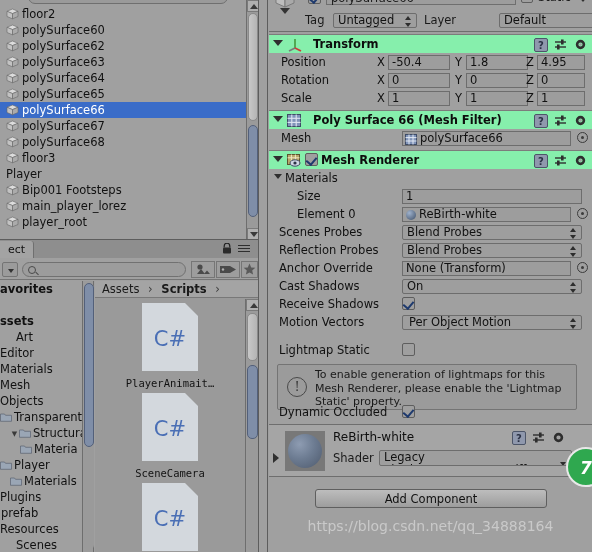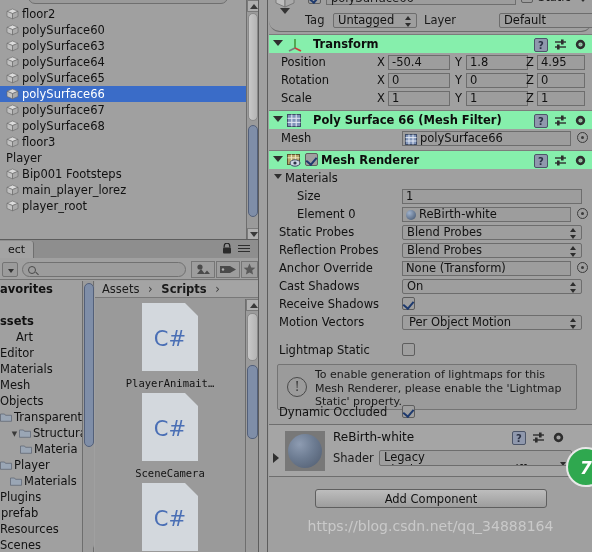--- a/index.html
+++ b/index.html
@@ -94,21 +94,21 @@
                 font-size:21px; color:#4a6fb5; font-family:"DejaVu Sans","Liberation Sans",sans-serif;}
   .asset-name { margin-top:3px; font-size:10.5px; color:#121212; font-family:"DejaVu Sans Mono","Liberation Mono",monospace;}
   #grid-sb { position:absolute; right:0; top:18px; width:13px; bottom:0; background:#9b9b9b; border-left:1px solid #6e6e6e;}
 
   
   #inspector { left: 269px; top: 0; width: 323px; height: 552px; background: #a0a0a0; overflow:hidden;}
   .row { position:relative; height:18px; }
   .lbl { position:absolute; font-size:11.5px; color:#111; line-height:18px; }
 
   
-  #obj-header { position:relative; height:32px; background:#a0a0a0; border-bottom:1px solid #6e6e6e;border-radius:11px;}
+  #obj-header { position:relative; height:32px; background:#a0a0a0; border-bottom:1px solid #6e6e6e;}
   #obj-cube { position:absolute; left:3px; top:-12px; width:28px; height:30px;}
   #obj-cube .cdrop{position:absolute;left:8px;top:20px;border-left:5px solid transparent;border-right:5px solid transparent;border-top:6px solid #333;}
   #obj-active { position:absolute; left:39px; top:-9px; width:13px; height:13px;}
   #obj-name { position:absolute; left:57px; top:-10px; width:190px; height:15px; background:#9d9d9d;
               border:1px solid #6f6f6f; line-height:15px; padding-left:4px; font-size:11.5px;}
   #obj-static-cb { position:absolute; left:252px; top:-9px; width:12px; height:12px;}
   #obj-static-lbl { position:absolute; left:269px; top:-10px; line-height:14px; font-size:11.5px;}
   #obj-static-arrow { position:absolute; right:4px; top:-4px; border-left:5px solid transparent;
                       border-right:5px solid transparent; border-top:6px solid #2f2f2f;}
   #tag-lbl { position:absolute; left:36px; top:12px; line-height:17px; font-size:11.5px;}
@@ -181,20 +181,25 @@
         <div class="hier-row"><span class="cube-ico"><svg width="13" height="12" viewBox="0 0 13 12">
               <path d="M6.5 1 L12 3.3 L6.5 5.6 L1 3.3 Z" fill="#dcdcdc" stroke="#666" stroke-width="0.6"></path>
               <path d="M1 3.3 L6.5 5.6 L6.5 10.8 L1 8.5 Z" fill="#c2c2c2" stroke="#666" stroke-width="0.6"></path>
               <path d="M12 3.3 L6.5 5.6 L6.5 10.8 L12 8.5 Z" fill="#ababab" stroke="#666" stroke-width="0.6"></path>
             </svg></span><span class="hier-label">floor2</span></div>
         <div class="hier-row"><span class="cube-ico"><svg width="13" height="12" viewBox="0 0 13 12">
               <path d="M6.5 1 L12 3.3 L6.5 5.6 L1 3.3 Z" fill="#dcdcdc" stroke="#666" stroke-width="0.6"></path>
               <path d="M1 3.3 L6.5 5.6 L6.5 10.8 L1 8.5 Z" fill="#c2c2c2" stroke="#666" stroke-width="0.6"></path>
               <path d="M12 3.3 L6.5 5.6 L6.5 10.8 L12 8.5 Z" fill="#ababab" stroke="#666" stroke-width="0.6"></path>
             </svg></span><span class="hier-label">polySurface60</span></div>
+        <div class="hier-row"><span class="cube-ico"><svg width="13" height="12" viewBox="0 0 13 12">
+              <path d="M6.5 1 L12 3.3 L6.5 5.6 L1 3.3 Z" fill="#dcdcdc" stroke="#666" stroke-width="0.6"></path>
+              <path d="M1 3.3 L6.5 5.6 L6.5 10.8 L1 8.5 Z" fill="#c2c2c2" stroke="#666" stroke-width="0.6"></path>
+              <path d="M12 3.3 L6.5 5.6 L6.5 10.8 L12 8.5 Z" fill="#ababab" stroke="#666" stroke-width="0.6"></path>
+            </svg></span><span class="hier-label">polySurface62</span></div>
         <div class="hier-row"><span class="cube-ico"><svg width="13" height="12" viewBox="0 0 13 12">
               <path d="M6.5 1 L12 3.3 L6.5 5.6 L1 3.3 Z" fill="#dcdcdc" stroke="#666" stroke-width="0.6"></path>
               <path d="M1 3.3 L6.5 5.6 L6.5 10.8 L1 8.5 Z" fill="#c2c2c2" stroke="#666" stroke-width="0.6"></path>
               <path d="M12 3.3 L6.5 5.6 L6.5 10.8 L12 8.5 Z" fill="#ababab" stroke="#666" stroke-width="0.6"></path>
             </svg></span><span class="hier-label">polySurface63</span></div>
         <div class="hier-row"><span class="cube-ico"><svg width="13" height="12" viewBox="0 0 13 12">
               <path d="M6.5 1 L12 3.3 L6.5 5.6 L1 3.3 Z" fill="#dcdcdc" stroke="#666" stroke-width="0.6"></path>
               <path d="M1 3.3 L6.5 5.6 L6.5 10.8 L1 8.5 Z" fill="#c2c2c2" stroke="#666" stroke-width="0.6"></path>
               <path d="M12 3.3 L6.5 5.6 L6.5 10.8 L12 8.5 Z" fill="#ababab" stroke="#666" stroke-width="0.6"></path>
             </svg></span><span class="hier-label">polySurface64</span></div>
@@ -315,21 +320,21 @@
               </svg></span><span>Materia</span></div>
           <div class="tree-row" style="padding-left: 0px;"><span class="folder-ico"><svg width="12" height="10" viewBox="0 0 12 10">
                 <path d="M0.5 2 h4 l1 1.3 h6 v6 h-11 Z" fill="#9aa6b5" stroke="#5a6270" stroke-width="0.7"></path>
               </svg></span><span>Player</span></div>
           <div class="tree-row" style="padding-left: 10px;"><span class="folder-ico"><svg width="12" height="10" viewBox="0 0 12 10">
                 <path d="M0.5 2 h4 l1 1.3 h6 v6 h-11 Z" fill="#9aa6b5" stroke="#5a6270" stroke-width="0.7"></path>
               </svg></span><span>Materials</span></div>
           <div class="tree-row" style="padding-left: 0px;"><span>Plugins</span></div>
           <div class="tree-row" style="padding-left: 1px;"><span>prefab</span></div>
           <div class="tree-row" style="padding-left: 0px;"><span>Resources</span></div>
-          <div class="tree-row" style="padding-left: 0px;"><span>Scenes</span></div>
+          <div class="tree-row" style="padding-left: 16px;"><span>Scenes</span></div>
         </div>
       <div id="proj-tree-sb">
         <div class="sb-track" style="top:2px; bottom:2px;">
           <div class="sb-thumb" style="top:0; height:164px;"></div>
         </div>
       </div>
       <div id="proj-grid">
         <div id="breadcrumb">
           <span>Assets</span>
           <span class="sep">›</span>
@@ -535,21 +540,21 @@
       <span class="lbl" style="left:28px;">Element 0</span>
       <span class="field" style="position:absolute;left:133px;top:2px;width:169px;height:15px;line-height:13px;padding-left:16px;">
         <span style="position:absolute;left:3px;top:2px;width:10px;height:10px;border-radius:50%;background:radial-gradient(circle at 33% 30%,#9fb2cc,#5c6d86 70%,#3f4d61 100%);"></span>
         <span>ReBirth-white</span>
       </span>
       <span class="obj-dot" style="left:308px;top:3px;"></span>
     </div>
 
     <div id="mr-fields" style="position: absolute; left: 0px; right: 0px; top: 223px;">
         <div class="row">
-          <span class="lbl" style="left:10px;">Static Probes</span>
+          <span class="lbl" style="left:10px;">Scenes Probes</span>
           <span class="dd" style="position:absolute;left:133px;top:2px;width:180px;height:15px;">Blend Probes<span class="updown"></span></span>
         </div>
         <div class="row">
           <span class="lbl" style="left:10px;">Reflection Probes</span>
           <span class="dd" style="position:absolute;left:133px;top:2px;width:180px;height:15px;">Blend Probes<span class="updown"></span></span>
         </div>
         <div class="row">
           <span class="lbl" style="left:10px;">Anchor Override</span>
           <span class="field" style="position:absolute;left:133px;top:2px;width:169px;height:15px;line-height:13px;">None (Transform)</span>
           <span class="obj-dot" style="left:308px;top:3px;"></span>

